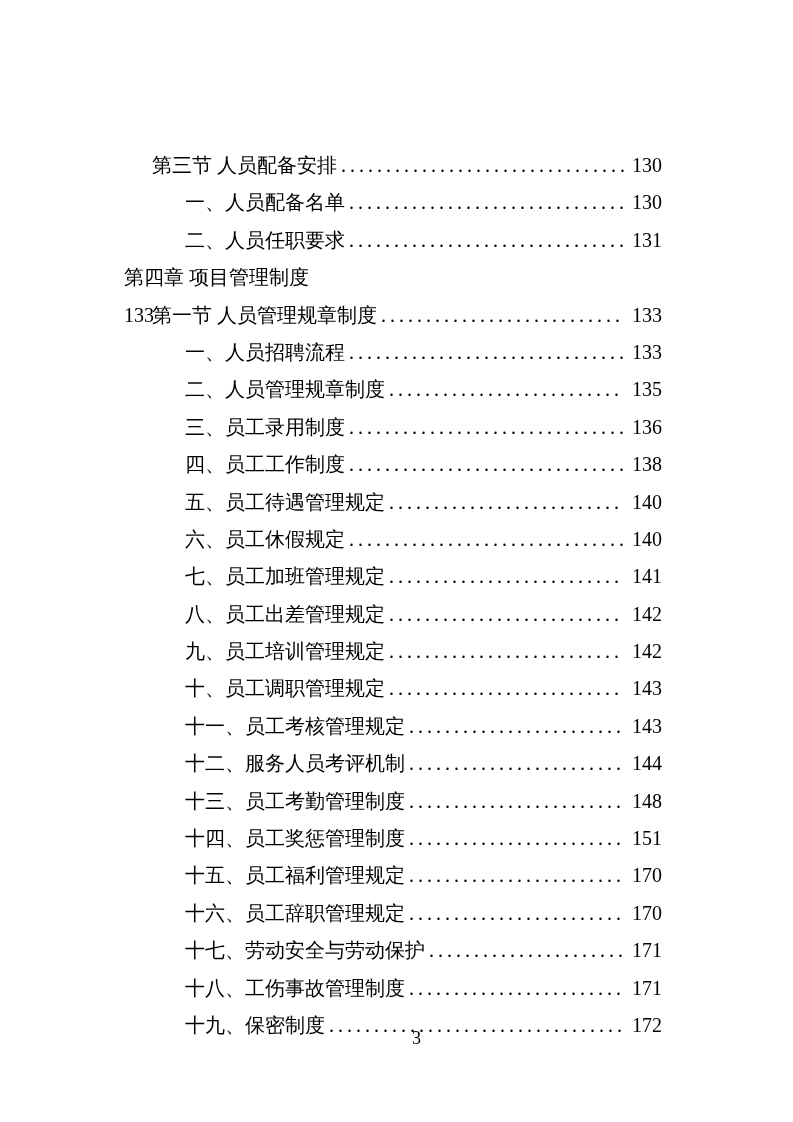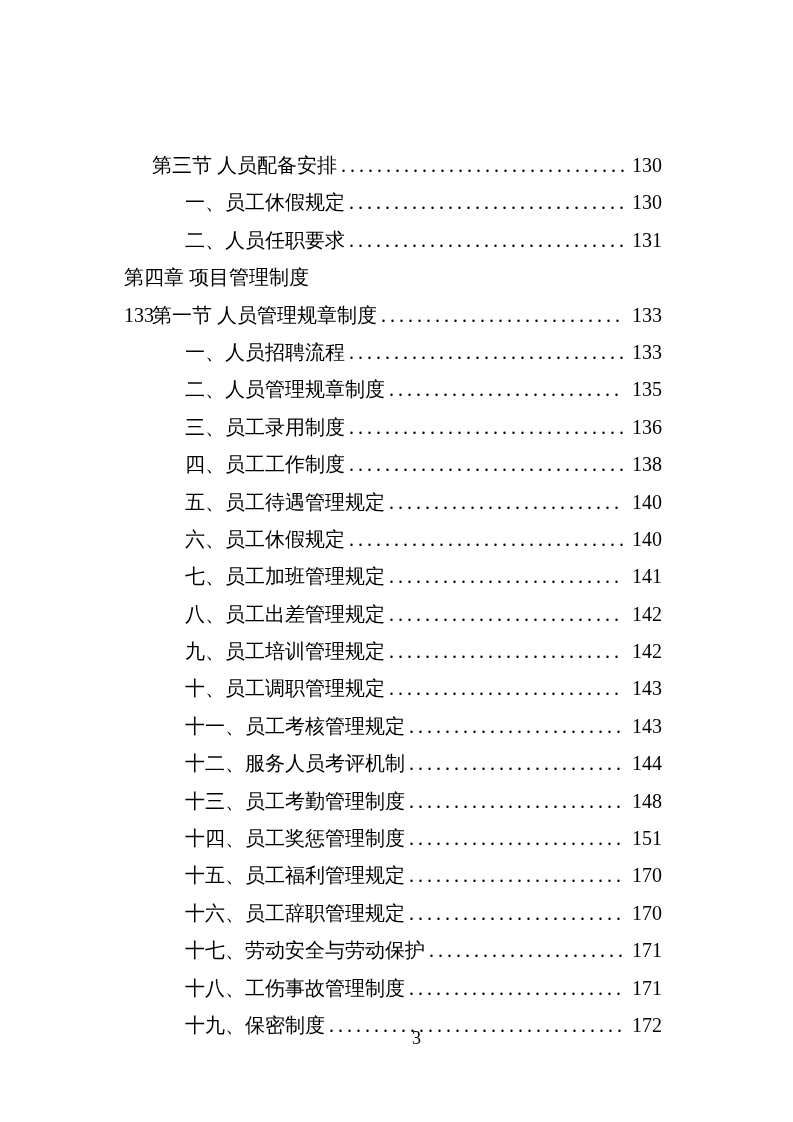--- a/index.html
+++ b/index.html
@@ -69,21 +69,21 @@
 
 <div class="page">
 
   <div class="toc">
       <div class="toc-row level-1">
     <span class="toc-label">第三节 人员配备安排</span>
     <span class="toc-dots"></span>
     <span class="toc-page">130</span>
   </div>
       <div class="toc-row level-2">
-    <span class="toc-label">一、员工休假规定</span>
+    <span class="toc-label">一、人员配备名单</span>
     <span class="toc-dots"></span>
     <span class="toc-page">130</span>
   </div>
       <div class="toc-row level-2">
     <span class="toc-label">二、人员任职要求</span>
     <span class="toc-dots"></span>
     <span class="toc-page">131</span>
   </div>
       <div class="toc-row level-0">
     <span class="toc-label">第四章 项目管理制度</span>

